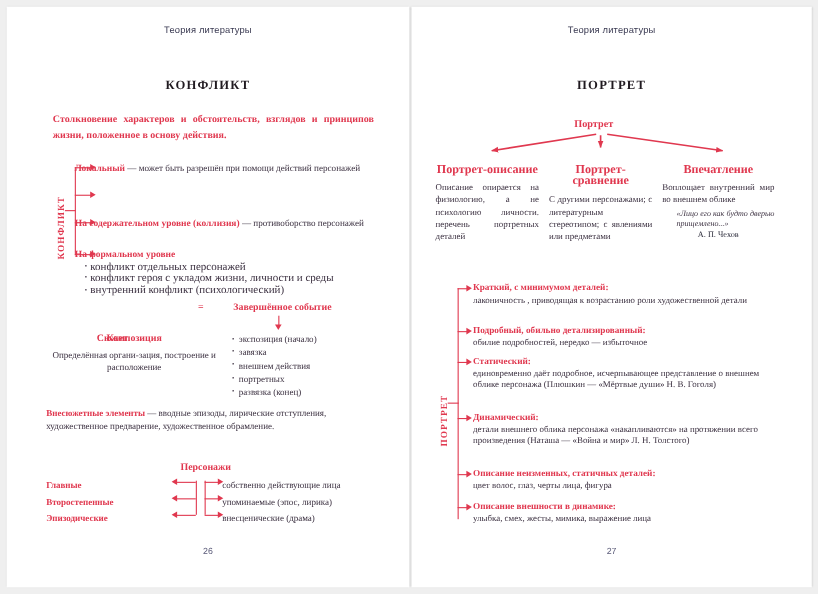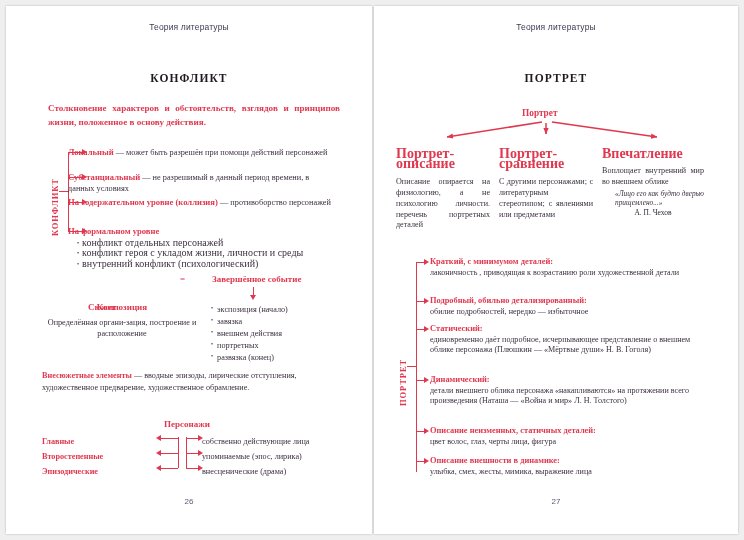--- a/index.html
+++ b/index.html
@@ -160,22 +160,22 @@
   .portrait-root {
     position:absolute; left:148px; top:102px;
     font-weight:bold; font-size:9.3px; color:#e0384f;
   }
   .pcol {
     position:absolute; top:143px;
     font-size:8.1px; line-height: 10.9px; color:#3b3040;
     text-align: justify;
   }
   .pcol .chead {
-    display:block; text-align:left; font-weight:bold;
-    color:#e0384f; font-size:14px; line-height:10.4px;
+    display:block; text-align:center; font-weight:bold;
+    color:#e0384f; font-size:11px; line-height:10.4px;
     margin-bottom: 7px;
   }
   .quote {
     font-style: italic; font-size:7.3px; line-height:8.6px;
     color:#3b3040; margin-top: 2px; padding-left: 13px;
   }
   .quote-attr {
     text-align:center; font-weight:normal; font-size:7.5px;
     color:#2b2b3a; margin-top: 1px;
   }
@@ -214,23 +214,20 @@
       <div class="arrow-r" style="left:40px; top:53.4px;"></div>
 
       <div class="stub" style="left:26px; top:85px; width:15px;"></div>
       <div class="arrow-r" style="left:40px; top:82.4px;"></div>
     </div>
 
     <div class="citem" style="top:141px;">
       <span class="hd">Локальный</span><span class="bd"> — может быть разрешён при помощи действий персонажей</span>
     </div>
 
-    <div class="citem" style="top:166px;">
-      <span class="hd">Субстанциальный</span><span class="bd"> — не разрешимый в данный период времени, в данных условиях</span>
-    </div>
 
     <div class="citem" style="top:191px;">
       <span class="hd">На содержательном уровне (коллизия)</span><span class="bd"> — противоборство персонажей</span>
     </div>
 
     <div class="citem" style="top:220px;">
       <span class="hd">На формальном уровне</span>
       <div class="subs">
         <div>конфликт отдельных персонажей</div>
         <div>конфликт героя с укладом жизни, личности и среды</div>

